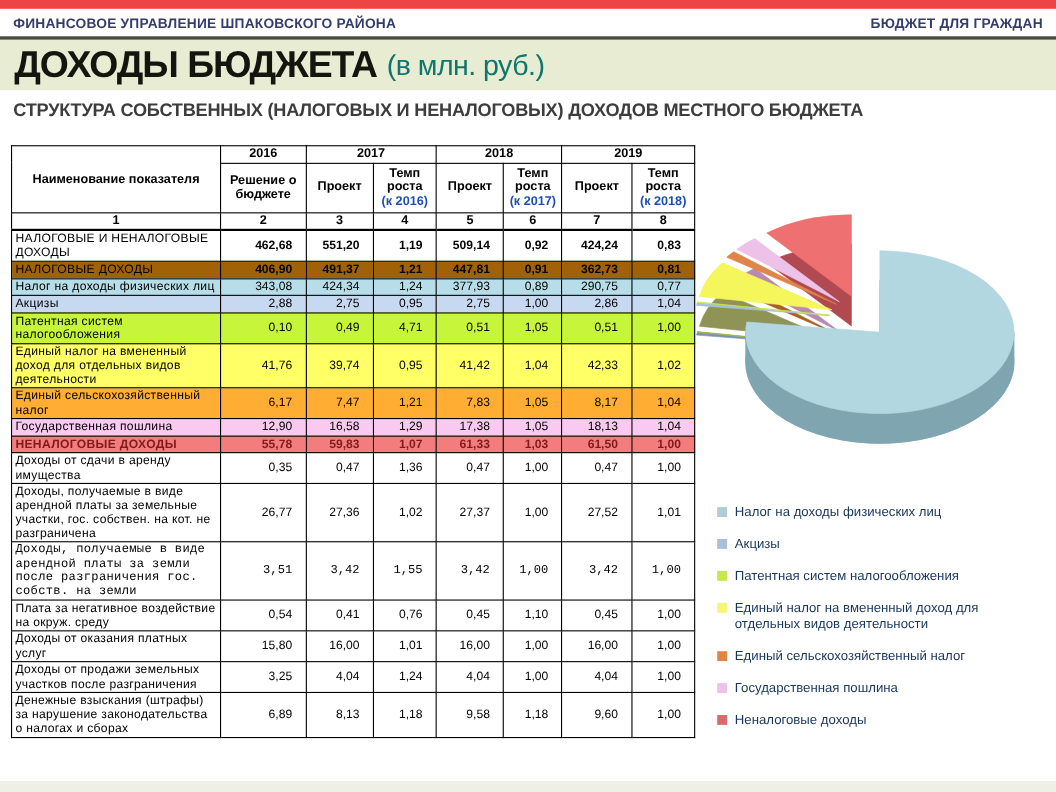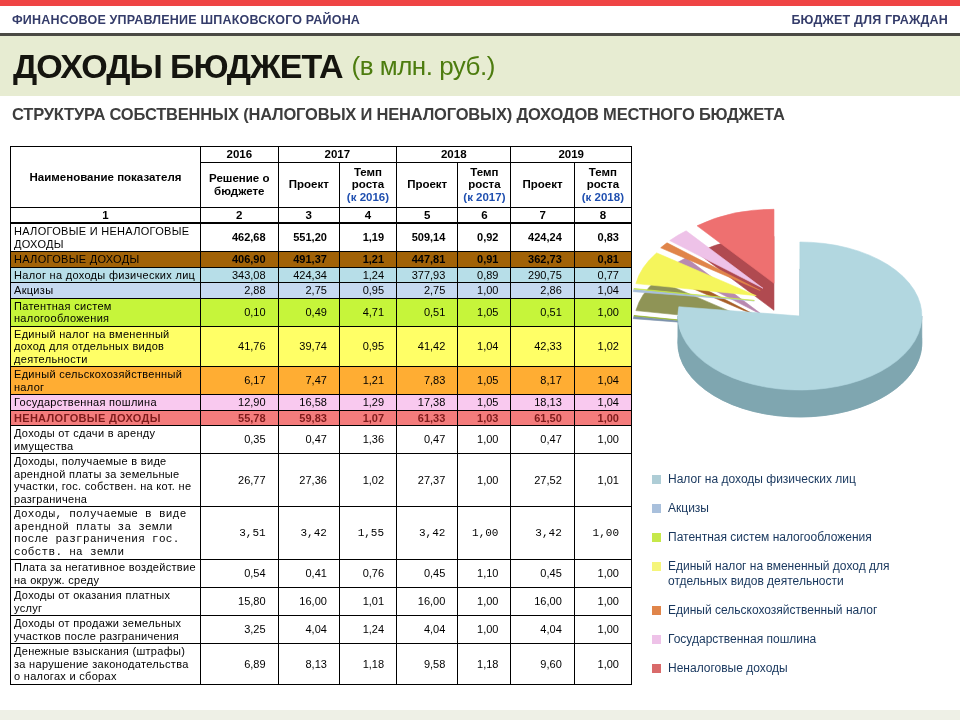--- a/index.html
+++ b/index.html
@@ -1,28 +1,28 @@
 <!DOCTYPE html>
 <html><head>
 <meta charset="utf-8">
 <style>
   html,body{margin:0;padding:0}
   body{width:960px;height:720px;background:#fff;overflow:hidden;
        font-family:"Liberation Sans",sans-serif;color:#000;position:relative}
 
   
-  .top{height:33px;box-sizing:border-box;border-top:6px solid #ef4444;
+  .top{height:33px;box-sizing:border-box;border-top:8px solid #ef4444;
        display:flex;justify-content:space-between;align-items:center;padding:0 12px}
   .top span{font-size:12.5px;font-weight:bold;color:#343c6a;letter-spacing:.2px}
 
   
-  .band{height:63px;background:#e7ecd2;border-top:3px solid #4a4a44;box-sizing:border-box;
+  .band{height:49px;background:#e7ecd2;border-top:3px solid #4a4a44;box-sizing:border-box;
         display:flex;align-items:center;padding-left:13px}
   .band .t1{font-size:34px;font-weight:bold;color:#15150f;letter-spacing:-1px}
-  .band .t2{font-size:26px;color:#4d7c0f;margin-left:9px;letter-spacing:-.5px}
+  .band .t2{font-size:26px;color:#0f766e;margin-left:9px;letter-spacing:-.5px}
 
   .subtitle{font-size:16.5px;font-weight:bold;color:#3d3d3d;margin:9px 0 22px 12px;letter-spacing:-.2px}
 
   .content{display:flex;margin-left:10px;align-items:flex-start}
 
   
   table{border-collapse:collapse;width:622px;table-layout:fixed;flex:0 0 auto}
   th,td{border:1px solid #000;font-size:11px;line-height:12.5px;padding:1px 3px;
         box-sizing:border-box;vertical-align:middle}
   thead th{text-align:center;font-weight:bold;font-size:11.5px;background:#fff}

